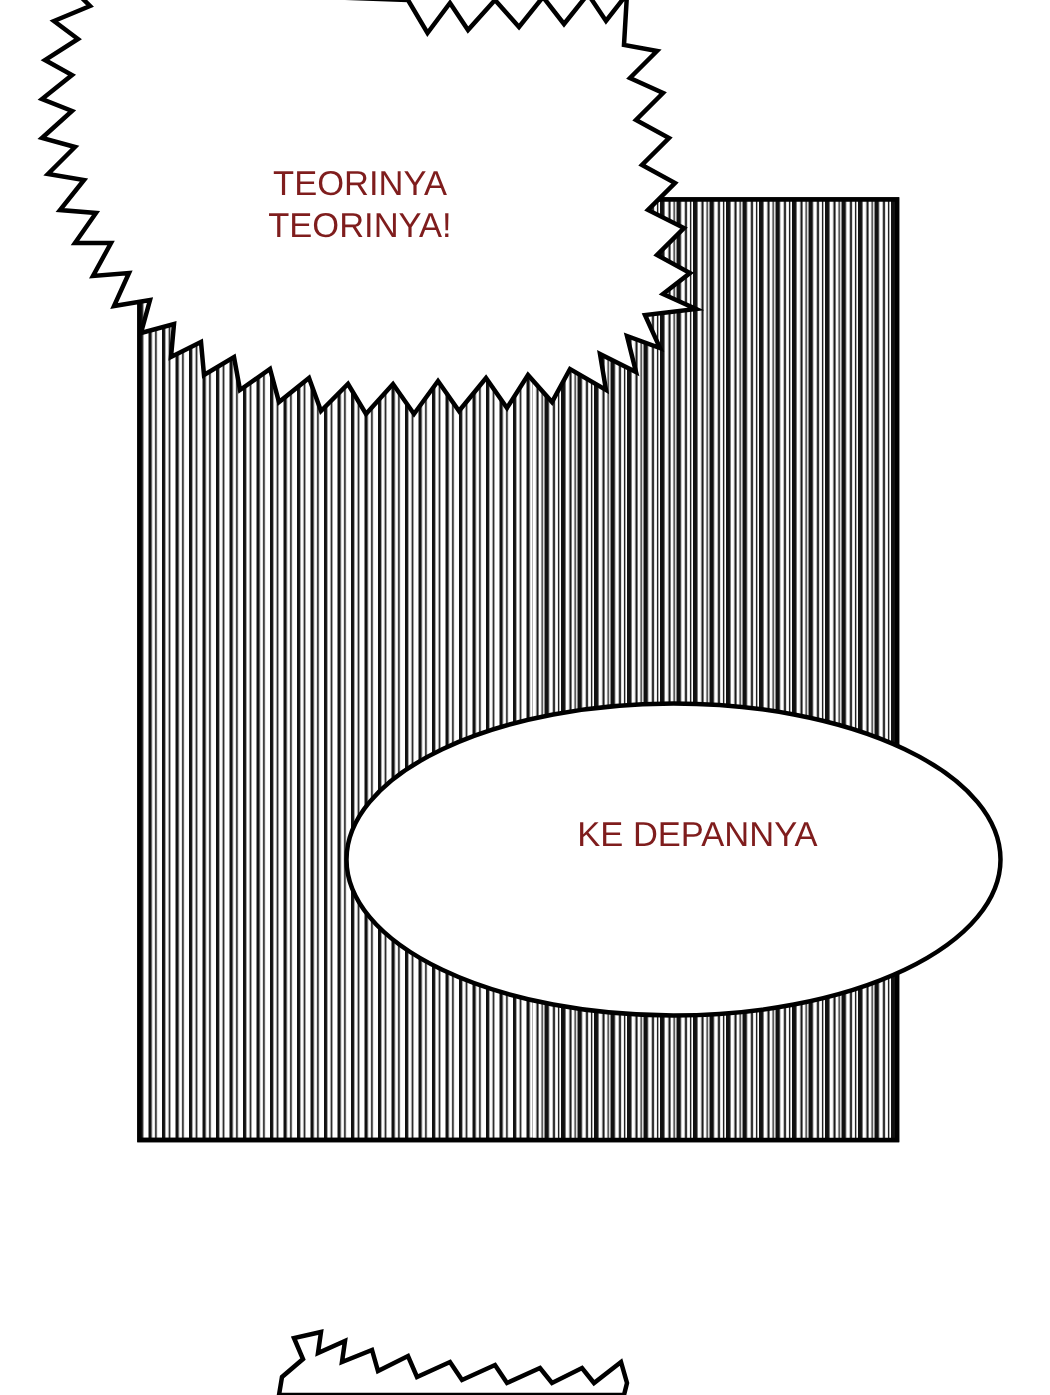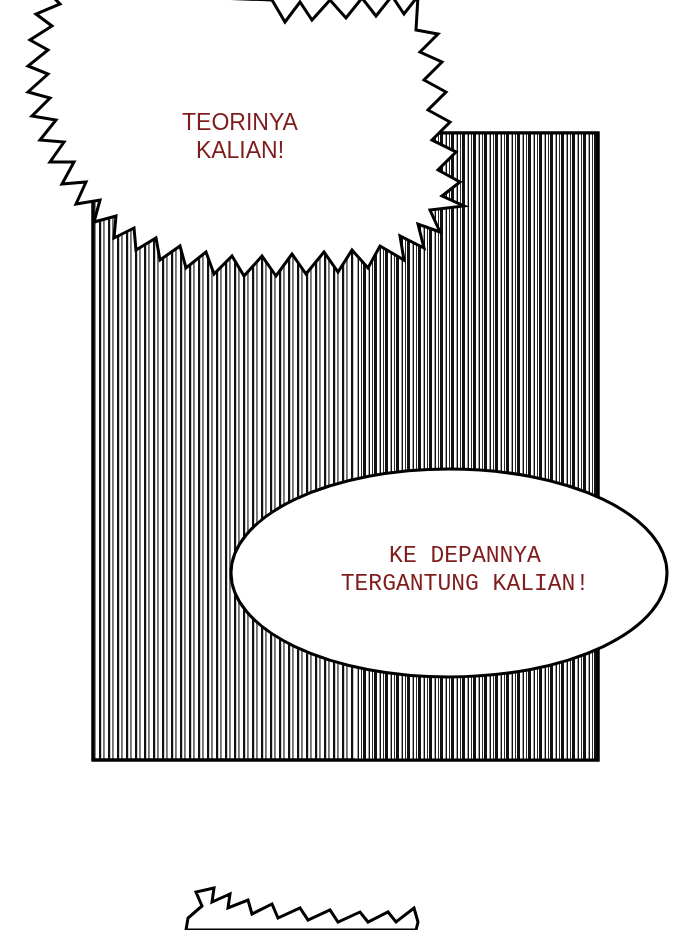--- a/index.html
+++ b/index.html
@@ -34,21 +34,20 @@
     left: 120px;
     top: 108px;
     width: 240px;
     font-size: 23px;
   }
   #text-oval {
     left: 285px;
     top: 542px;
     width: 360px;
     font-size: 23px;
-    font-family: Liberation Mono, monospace;
   }
 </style>
 </head>
 <body>
 
 <div id="page">
 
   <svg class="layer" viewBox="0 0 700 930" xmlns="http://www.w3.org/2000/svg">
     <defs>
       <pattern id="vhatch" patternUnits="userSpaceOnUse" width="9" height="10">
@@ -103,17 +102,17 @@
                L 188 918 L 202 906 L 196 892 L 214 888
                L 212 902 L 230 894 L 228 908 L 248 900
                L 252 914 L 272 904 L 278 918 L 300 908
                L 308 920 L 330 910 L 338 922 L 360 912
                L 368 922 L 388 912 L 396 922 L 414 908
                L 418 922 L 416 930
                Z" fill="#ffffff" stroke="#000000" stroke-width="3" stroke-linejoin="miter"></path>
     </g>
   </svg>
 
-  <div id="text-spiky" class="bubble-text"><span>TEORINYA</span><br><span>KALIAN!</span></div>
+  <div id="text-spiky" class="bubble-text"><span>TEORINYA</span><br><span>TEORINYA!</span></div>
 
-  <div id="text-oval" class="bubble-text"><span>KE DEPANNYA</span><br><span>TERGANTUNG KALIAN!</span></div>
+  <div id="text-oval" class="bubble-text"><span>KE DEPANNYA</span><br></div>
 
 </div>
 
 </body></html>

